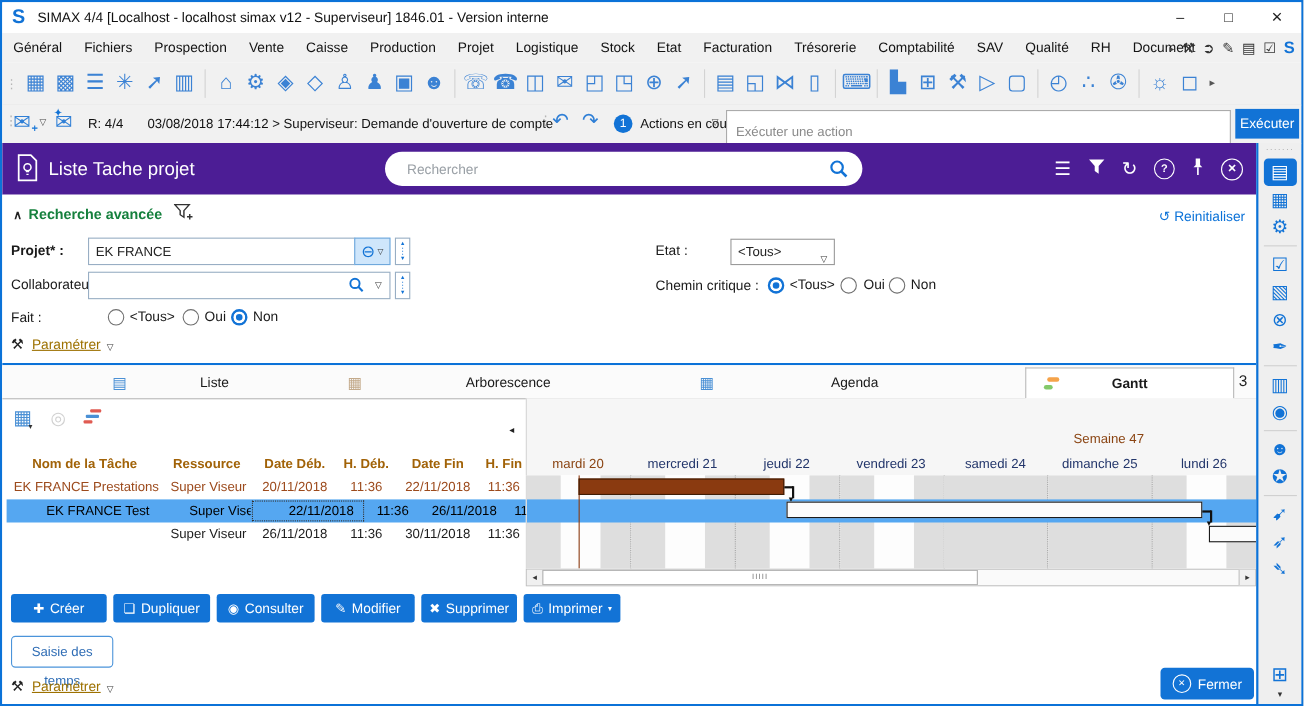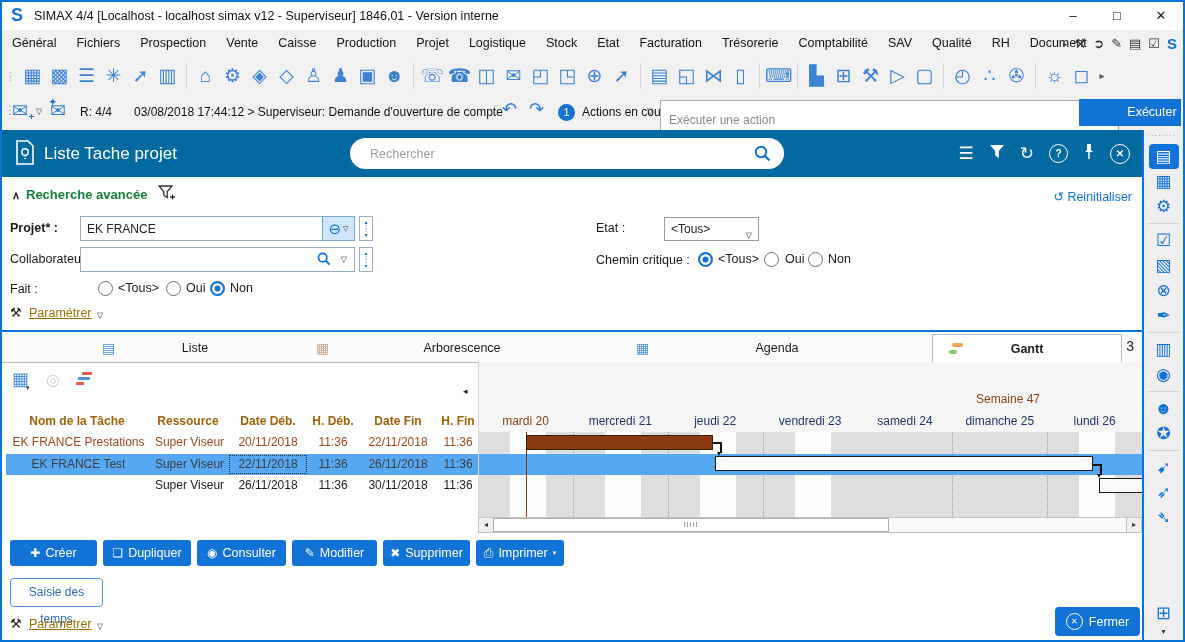--- a/index.html
+++ b/index.html
@@ -29,23 +29,23 @@
   .abar{position:absolute;left:0;top:93px;right:0;height:35px;background:#f1f1f1;border-bottom:1px solid #c8c8c8;}
   .abar .grip{position:absolute;top:8px;color:#b5b5b5;font-size:12px;}
   .mailico{position:absolute;top:4px;font-size:19px;color:#2f7fd6;}
   .mailbadge{position:absolute;font-size:9px;font-weight:bold;color:#1273d6;}
   .a-caret{position:absolute;font-size:8px;color:#444;top:12px;}
   .a-text{position:absolute;top:0;line-height:35px;font-size:12px;color:#111;white-space:nowrap;}
   .a-undo{position:absolute;top:3px;font-size:18px;color:#2f7fd6;}
   .a-badge{position:absolute;top:9px;width:17px;height:17px;border-radius:50%;background:#1273d6;color:#fff;font-size:11px;text-align:center;line-height:17px;}
   .a-input{position:absolute;left:658px;right:64px;top:5px;height:39px;border:1px solid #ababab;background:#fff;font-size:12px;padding:0 8px;box-sizing:border-box;font-family:"Liberation Sans",sans-serif;color:#333;}
   .a-input::placeholder{color:#8a8a8a;}
-  .a-exec{position:absolute;right:2px;top:4px;width:58px;height:27px;background:#1273d6;color:#fff;font-size:12.5px;text-align:center;line-height:27px;padding-left:44px;}
-  
-  .bluehead{position:absolute;left:0;top:128px;right:41px;height:47px;background:#0369a1;}
+  .a-exec{position:absolute;right:2px;top:4px;width:58px;height:27px;background:#1273d6;color:#fff;font-size:12.5px;text-align:center;line-height:27px;}
+  
+  .bluehead{position:absolute;left:0;top:128px;right:41px;height:47px;background:#4c1d95;}
   .bh-ico{position:absolute;left:13px;top:10px;}
   .bh-title{position:absolute;left:42px;top:0;line-height:47px;font-size:17px;color:#fff;white-space:nowrap;}
   .searchpill{position:absolute;left:348px;top:8px;width:434px;height:31px;background:#fff;border-radius:16px;}
   .searchpill input{position:absolute;left:18px;right:40px;top:1px;height:28px;border:0;outline:0;font-size:12.5px;color:#444;font-family:"Liberation Sans",sans-serif;}
   .searchpill input::placeholder{color:#9aa0a6;}
   .searchpill svg{position:absolute;right:13px;top:7px;}
   .bh-icons{position:absolute;right:12px;top:0;height:47px;display:flex;align-items:center;gap:15px;}
   .bh-i{color:#fff;font-size:17px;}
   .bh-circ{width:17px;height:17px;border:1.5px solid #fff;border-radius:50%;color:#fff;font-size:10px;font-weight:bold;text-align:center;line-height:17px;}
   
@@ -107,21 +107,21 @@
   .dcell{position:absolute;top:0;width:95px;text-align:center;line-height:22px;font-size:12px;color:#23366b;}
   .dcell.d0{color:#8b4513;}
   
   .theader{position:absolute;left:4px;top:78px;width:472px;height:22px;}
   .thc{position:absolute;top:0;line-height:22px;font-size:12px;font-weight:bold;color:#a16207;text-align:center;}
   .trow{position:absolute;left:4px;width:472px;height:21.5px;}
   .tcell{position:absolute;top:0;line-height:21.5px;font-size:12px;text-align:center;white-space:nowrap;overflow:hidden;}
   .tcell.left{text-align:center;padding-left:3px;box-sizing:border-box;}
   .trow.r0 .tcell{color:#9c4a1c;}
   .trow.r1{background:#55a7f1;}
-  .trow.r1 .tcell{color:#404040;}
+  .trow.r1 .tcell{color:#000000;padding-left:24px;}
   .trow.r2 .tcell{color:#1c1c1c;}
   .tcell.fcell{outline:1px dotted #333;outline-offset:-2px;}
   
   .gbody{position:absolute;left:476px;top:100px;width:664px;height:85px;overflow:hidden;border-left:1px solid #d8d8d8;box-sizing:border-box;}
   .gcol{position:absolute;top:0;bottom:0;width:95px;border-right:1px dotted #9f9f9f;box-sizing:border-box;}
   .gcol.wd{background:linear-gradient(90deg,#dedede 0 33%,#fdfdfd 33% 71%,#dedede 71% 100%);}
   .gcol.we{background:#dedede;}
   .rowsel{position:absolute;left:0;top:21.5px;width:100%;height:21.5px;background:#55a7f1;}
   .today{position:absolute;left:47px;top:0;bottom:0;width:1px;background:#8b3a10;}
   .gbar{position:absolute;height:15px;box-sizing:border-box;}

